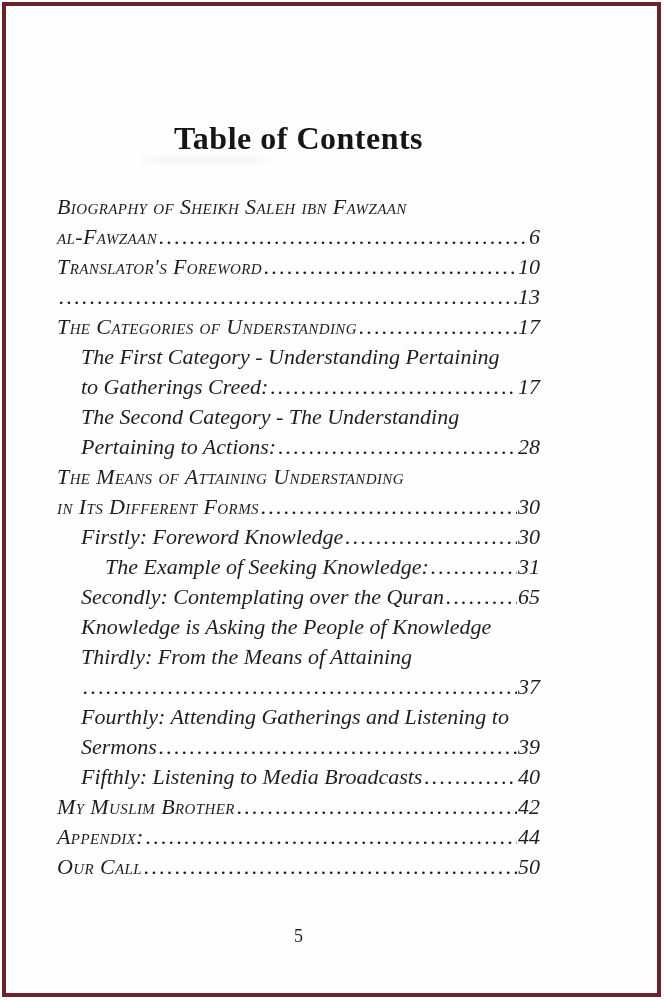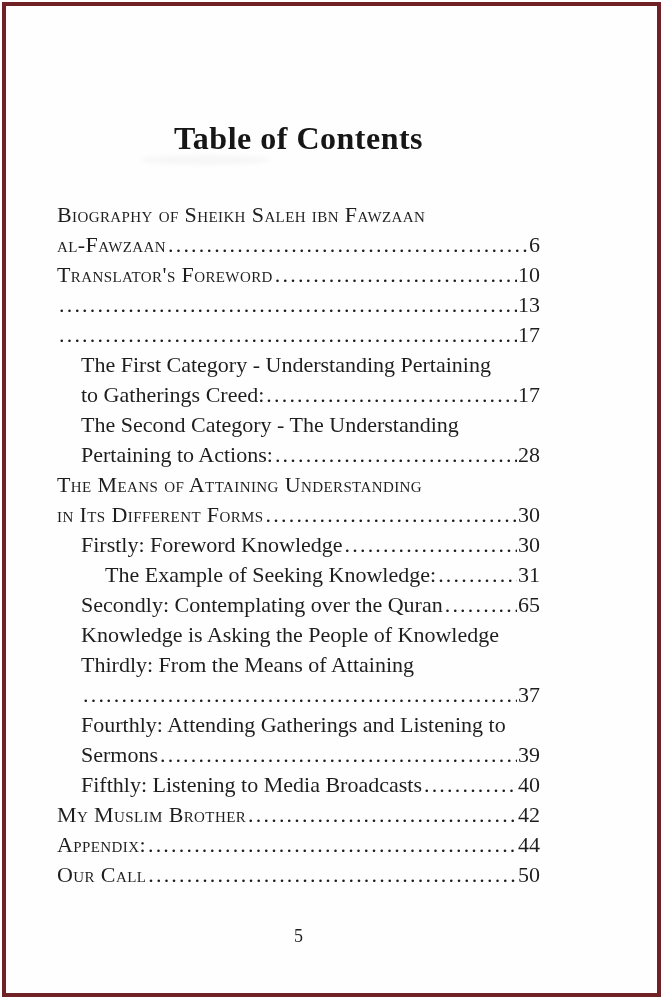--- a/index.html
+++ b/index.html
@@ -33,21 +33,21 @@
   }
   .title {
     margin-top: 116px;
     text-align: center;
     font-weight: bold;
     font-size: 32px;
     line-height: 44px;
     letter-spacing: 0.5px;
     color: #161616;
   }
-  .toc { margin-top: 40px; }
+  .toc { margin-top: 32px; font-style: italic; }
   .row {
     display: flex;
     align-items: baseline;
     line-height: 30px;
     font-size: 22px;
     white-space: nowrap;
   }
   .row .t { flex: 0 0 auto; }
   .row.sc .t {
     font-variant: small-caps;
@@ -99,20 +99,21 @@
       <span class="leader">........................................................................................................................</span>
       <span class="pg">10</span>
     </div>
 
     <div class="row sc">
       <span class="leader">........................................................................................................................</span>
       <span class="pg">13</span>
     </div>
 
     <div class="row sc">
+      <span class="t">The Categories of Understanding</span>
       <span class="leader">........................................................................................................................</span>
       <span class="pg">17</span>
     </div>
 
     <div class="row i1">
       <span class="t">The First Category - Understanding Pertaining</span>
     </div>
 
     <div class="row i1">
       <span class="t">to Gatherings Creed:</span>

